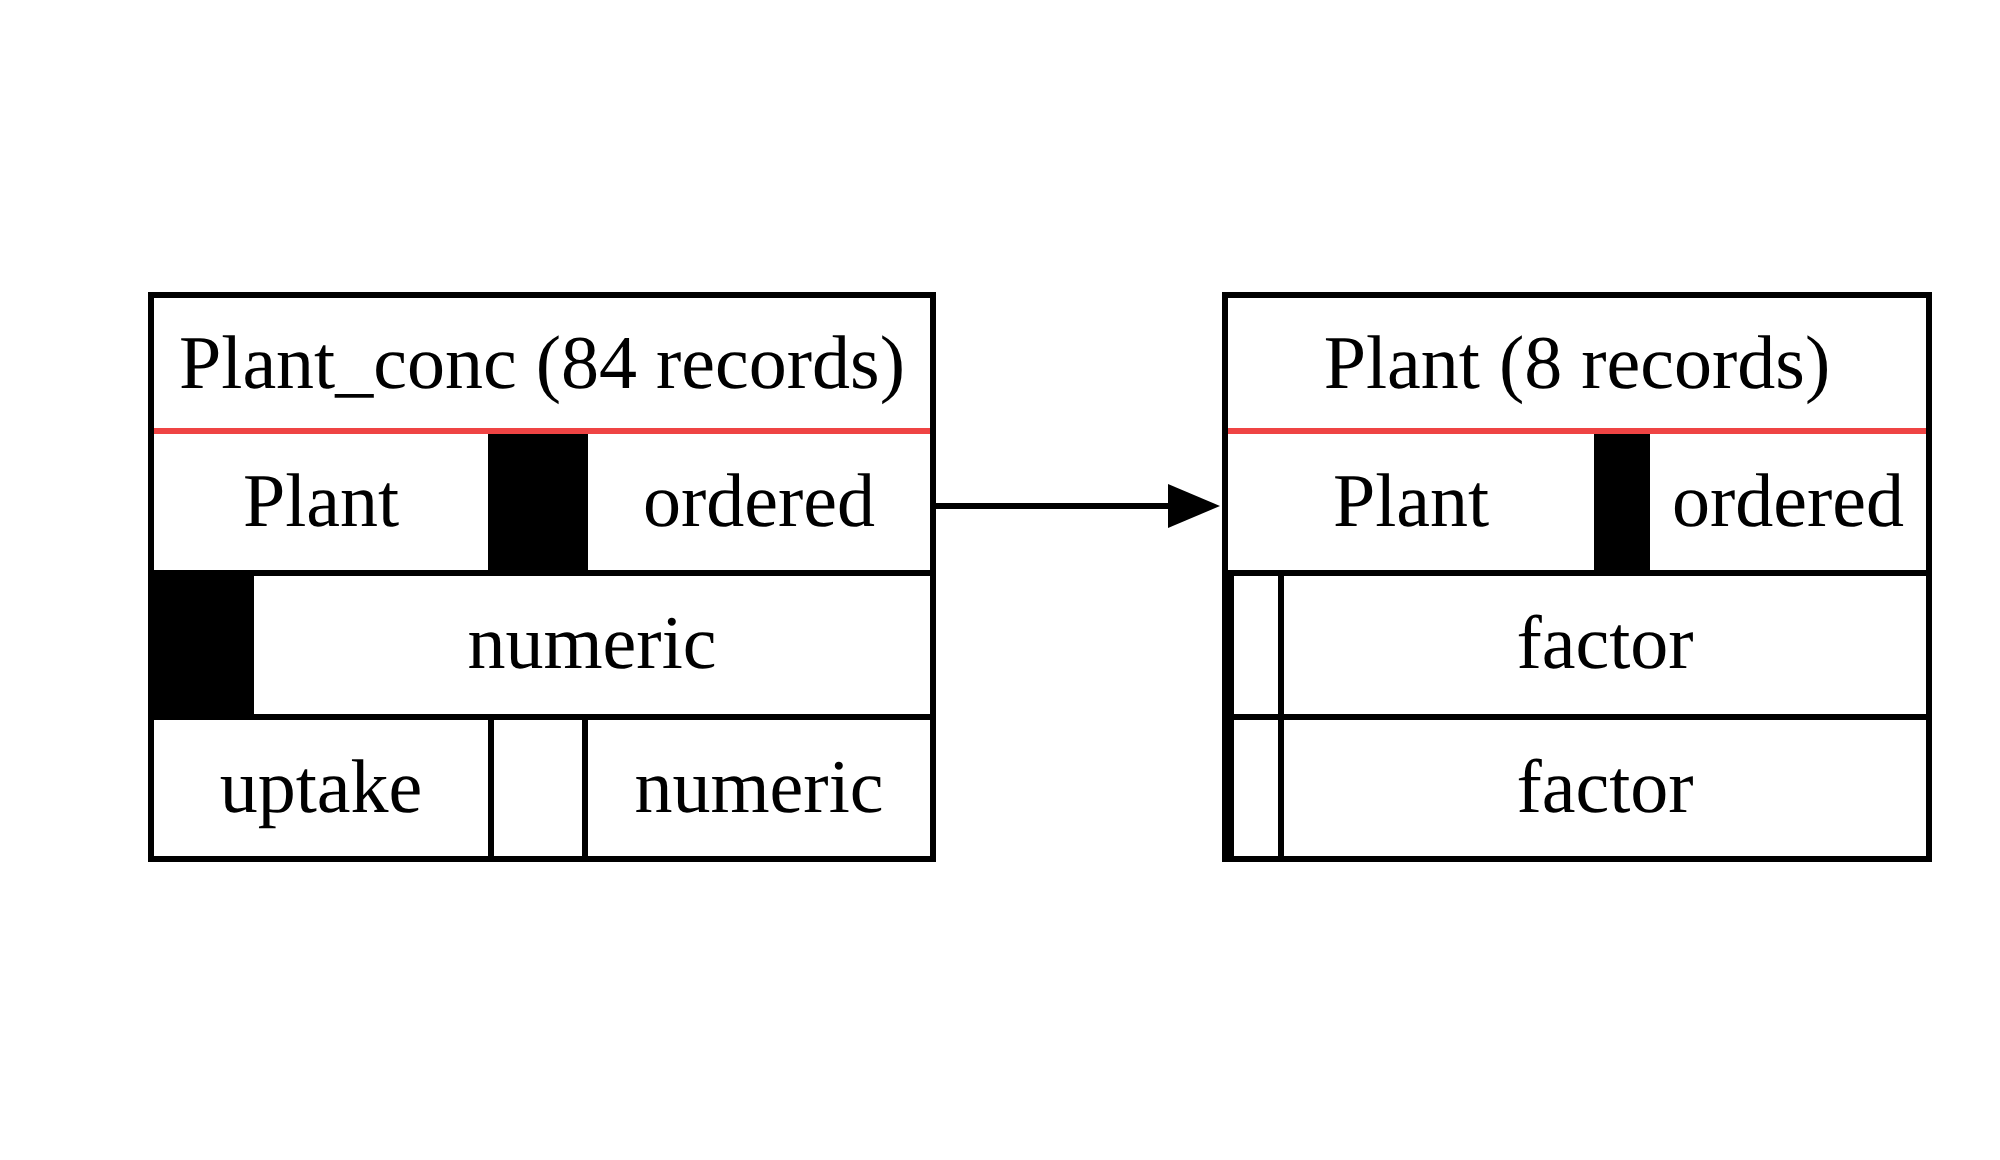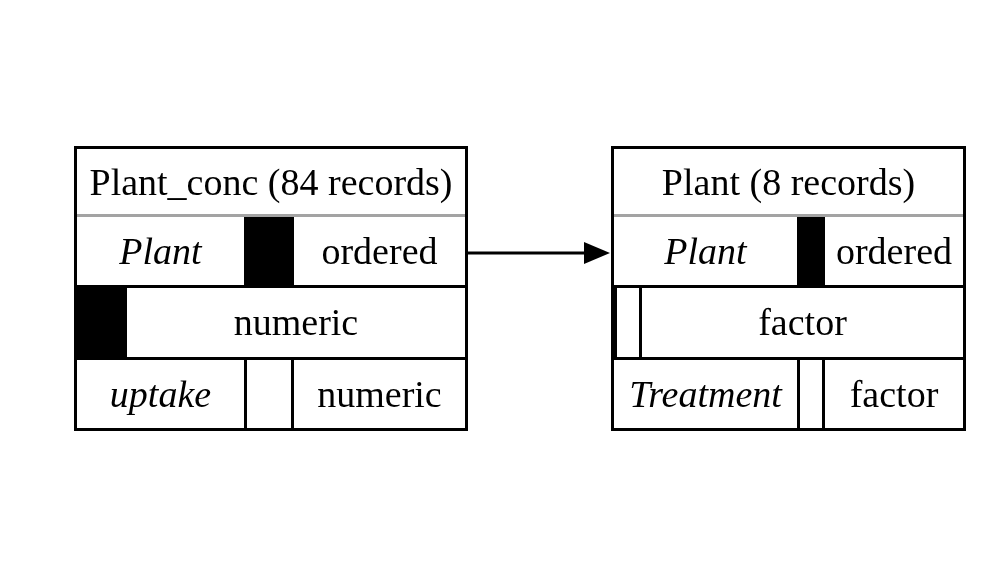--- a/index.html
+++ b/index.html
@@ -20,21 +20,21 @@
     box-sizing: border-box;
     display: flex;
     flex-direction: column;
     background: #ffffff;
   }
   .dm-table.left  { left: 74px;  width: 394px; }
   .dm-table.right { left: 611px; width: 355px; }
 
   .thead {
     height: 68px;
-    border-bottom: 3px solid #a3a3a3;
+    border-bottom: 3px solid #ef4444;
     box-sizing: border-box;
     display: flex;
     align-items: center;
     justify-content: center;
     font-size: 38px;
     white-space: nowrap;
   }
 
   .trow {
     flex: 1;
@@ -45,21 +45,21 @@
   .trow:last-child { border-bottom: none; }
 
   .cell {
     box-sizing: border-box;
     display: flex;
     align-items: center;
     justify-content: center;
     font-size: 38px;
     white-space: nowrap;
   }
-  .name-cell { flex: 0 0 auto; font-style: italic; }
+  .name-cell { flex: 0 0 auto; }
   .left  .name-cell { width: 167px; }
   .right .name-cell { width: 183px; }
 
   .key-cell {
     flex: 0 0 auto;
     border-left: 3px solid #000000;
     border-right: 3px solid #000000;
     box-sizing: border-box;
     background: #ffffff;
   }
@@ -116,19 +116,18 @@
       <div class="cell key-cell filled"></div>
       <div class="cell type-cell">ordered</div>
     </div>
 
     <div class="trow">
       <div class="cell key-cell"></div>
       <div class="cell type-cell">factor</div>
     </div>
 
     <div class="trow">
-      <div class="cell name-cell">Treatment</div>
       <div class="cell key-cell"></div>
       <div class="cell type-cell">factor</div>
     </div>
   </div>
 
 </div>
 
 </body></html>

